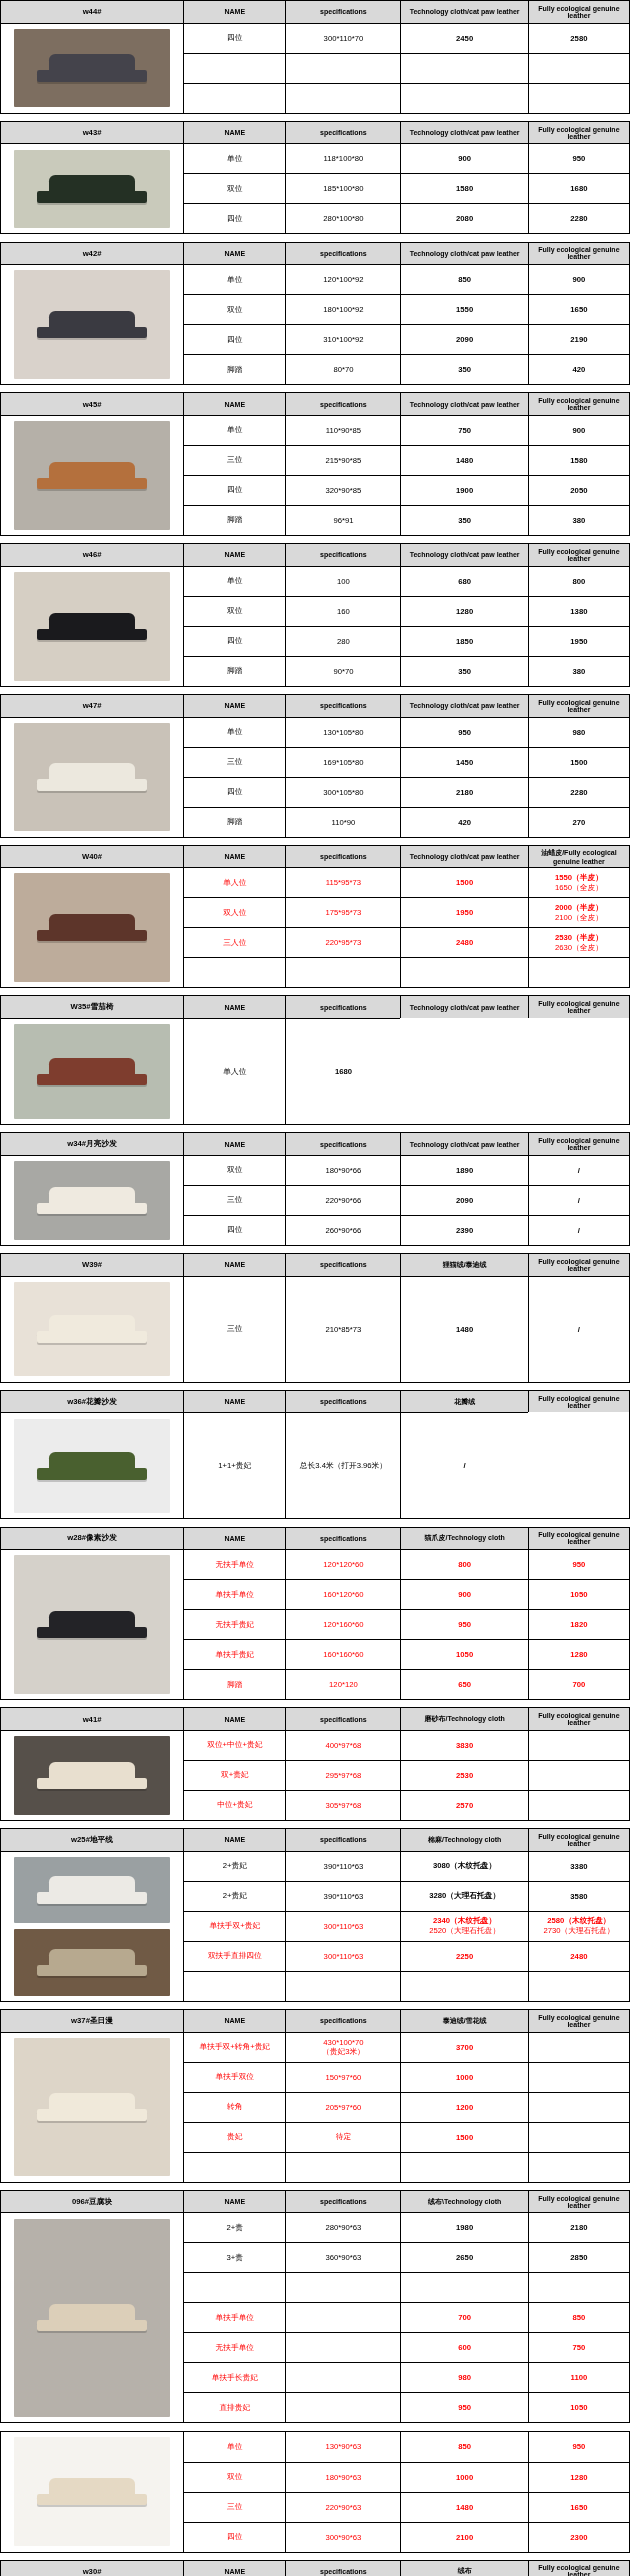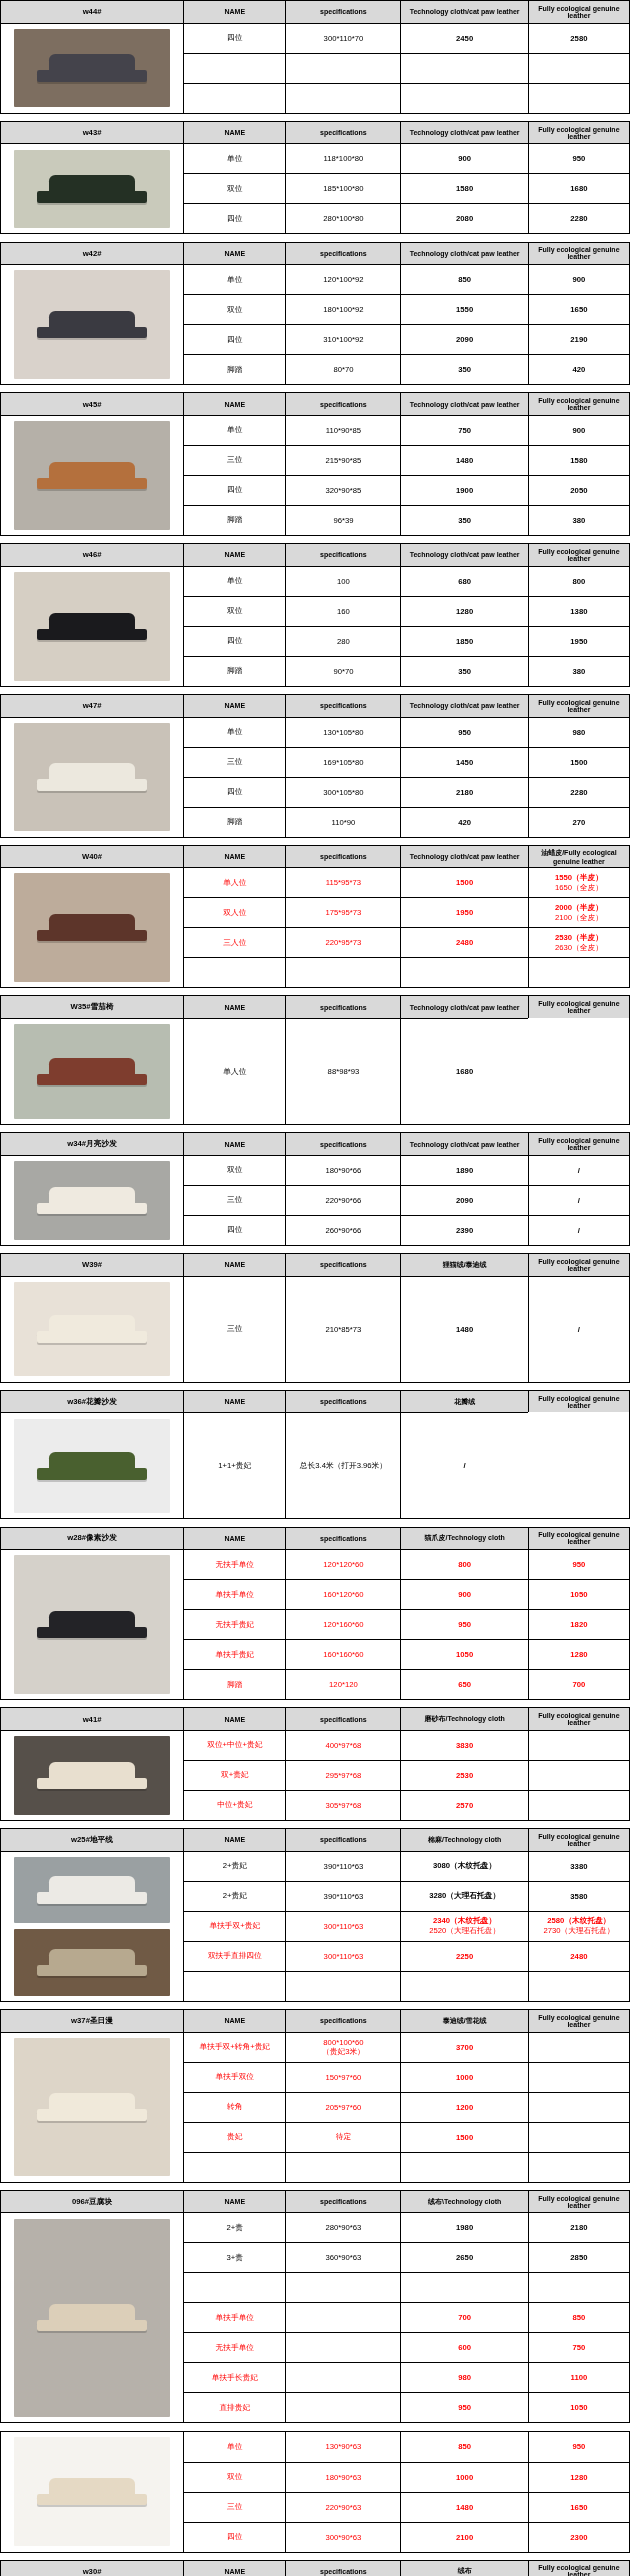--- a/index.html
+++ b/index.html
@@ -248,21 +248,21 @@
         <div class="dc c4">
           <span class="main">1900</span>
         </div>
         <div class="dc c5">
           <span class="main">2050</span>
         </div>
         <div class="dc c2">
           <span class="main">脚踏</span>
         </div>
         <div class="dc c3">
-          <span class="main">96*39</span>
+          <span class="main">96*91</span>
         </div>
         <div class="dc c4">
           <span class="main">350</span>
         </div>
         <div class="dc c5">
           <span class="main">380</span>
         </div>
       </div>
       <div class="sep"></div>
       <div class="sec">
@@ -470,23 +470,20 @@
           <div class="photo" style="background: rgb(183, 189, 177);">
             <div class="sofa">
               <div class="back" style="background: rgb(126, 61, 46);"></div>
               <div class="seat" style="background: rgb(126, 61, 46);"></div>
             </div>
           </div>
         </div>
         <div class="dc c2">
           <span class="main">单人位</span>
         </div>
-        <div class="dc c3">
-          <span class="main">88*98*93</span>
-        </div>
         <div class="dc c4">
           <span class="main">1680</span>
         </div>
       </div>
       <div class="sep"></div>
       <div class="sec">
         <div class="hc model c1">w34#月亮沙发</div>
         <div class="hc c2">NAME</div>
         <div class="hc c3">specifications</div>
         <div class="hc c4">Technology cloth/cat paw leather</div>
@@ -813,21 +810,21 @@
             <div class="sofa">
               <div class="back" style="background: rgb(240, 233, 218);"></div>
               <div class="seat" style="background: rgb(240, 233, 218);"></div>
             </div>
           </div>
         </div>
         <div class="dc c2 red">
           <span class="main">单扶手双+转角+贵妃</span>
         </div>
         <div class="dc c3 red">
-          <span class="main">800*100*60
+          <span class="main">430*100*70
 （贵妃3米）</span>
         </div>
         <div class="dc c4 red">
           <span class="main">3700</span>
         </div>
         <div class="dc c5 red">
           <span class="main"></span>
         </div>
         <div class="dc c2 red">
           <span class="main">单扶手双位</span>

